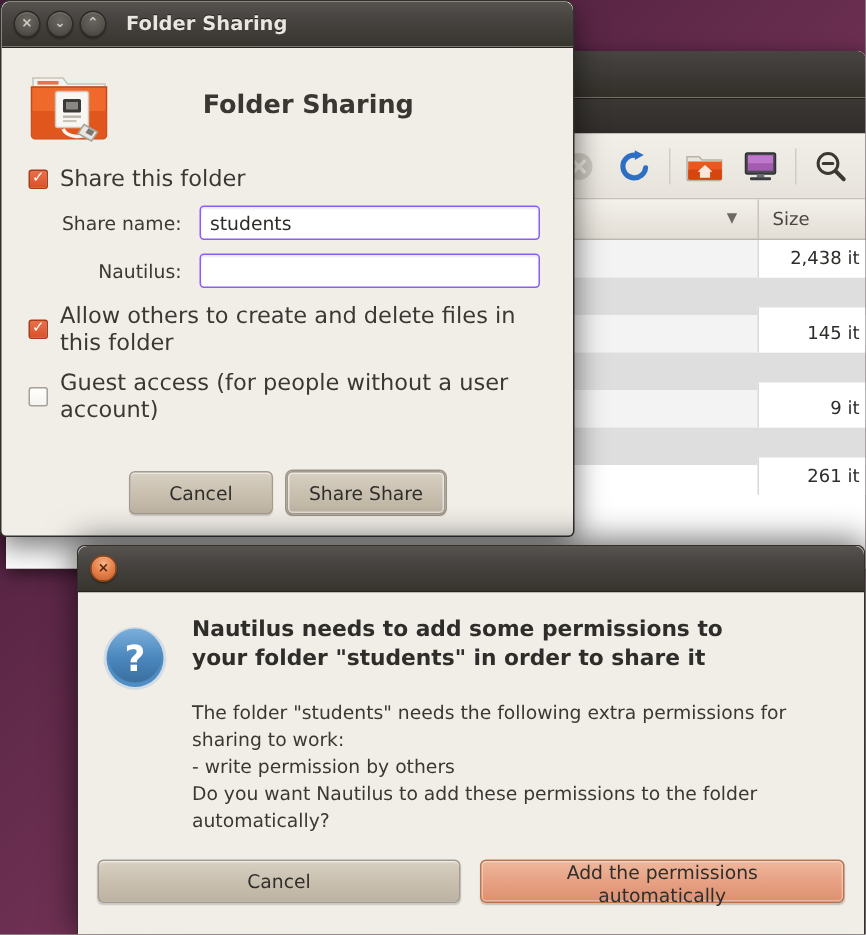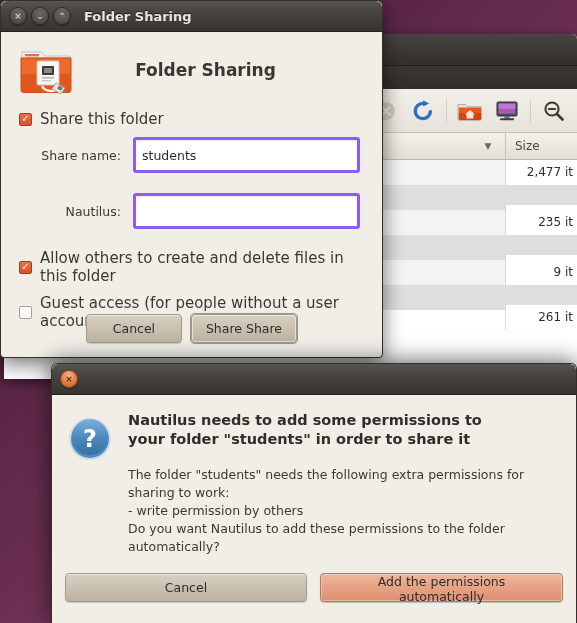--- a/index.html
+++ b/index.html
@@ -230,36 +230,36 @@
     line-height: 1;
     font-weight: bold;
   }
   .fs-check-label {
     font-size: 15px;
     color: #3b3833;
   }
   .fs-field-row {
     display: flex;
     align-items: center;
-    margin: 0 0 20px 0;
+    margin: 0 0 9px 0;
   }
   .fs-field-label {
     width: 118px;
     text-align: right;
     padding-right: 12px;
     font-size: 12.5px;
     color: #3b3833;
     box-sizing: border-box;
     flex: none;
   }
   .fs-input {
     flex: 1;
-    height: 36px;
+    height: 23px;
     background: #ffffff;
-    border: 3px solid #8b5cf6;
+    border: 1px solid #8b5cf6;
     border-radius: 3px;
     box-shadow: inset 0 1px 2px rgba(0,0,0,.10);
     font-family: inherit;
     font-size: 12.5px;
     color: #2e2c29;
     padding: 0 6px;
     box-sizing: border-box;
     outline: none;
     margin-right: 8px;
   }
@@ -405,29 +405,29 @@
   </div>
 
   <div id="nautilus-colheader">
     <div id="colheader-sortarrow">▼</div>
     <div id="colheader-size">Size</div>
   </div>
 
   <div id="nautilus-filelist">
     <div class="file-row odd">
       <div class="fr-name"></div>
-      <div class="fr-size">2,477 it</div>
+      <div class="fr-size">2,438 it</div>
     </div>
     <div class="file-row even">
       <div class="fr-name"></div>
       <div class="fr-size">6 it</div>
     </div>
     <div class="file-row odd">
       <div class="fr-name"></div>
-      <div class="fr-size">235 it</div>
+      <div class="fr-size">145 it</div>
     </div>
     <div class="file-row even">
       <div class="fr-name"></div>
       <div class="fr-size">1,276 it</div>
     </div>
     <div class="file-row odd">
       <div class="fr-name"></div>
       <div class="fr-size">9 it</div>
     </div>
     <div class="file-row even">

